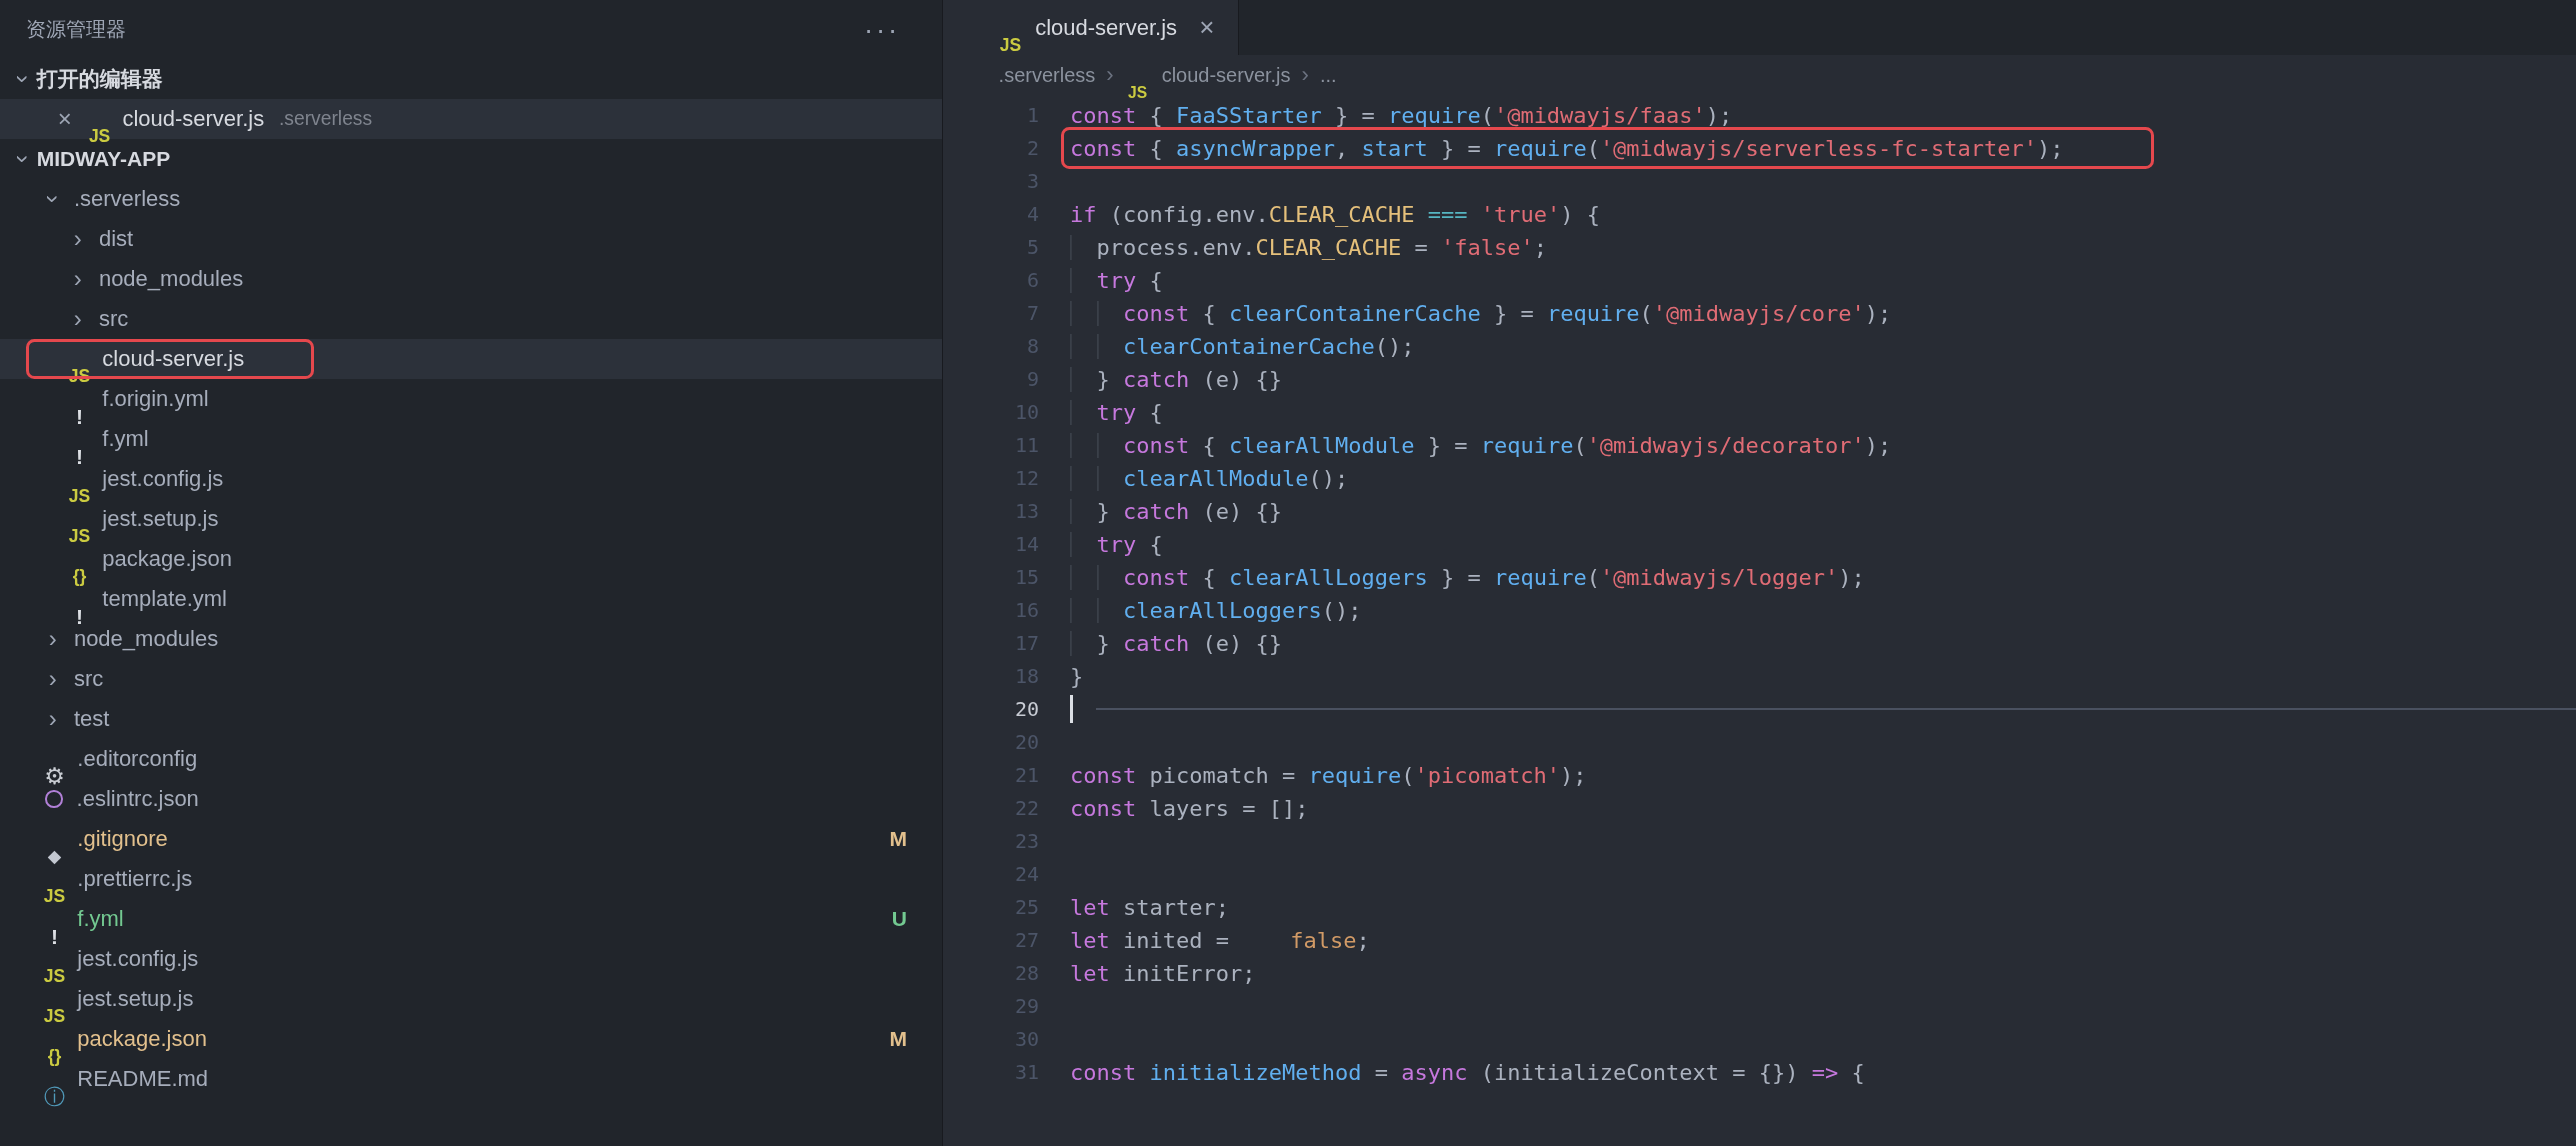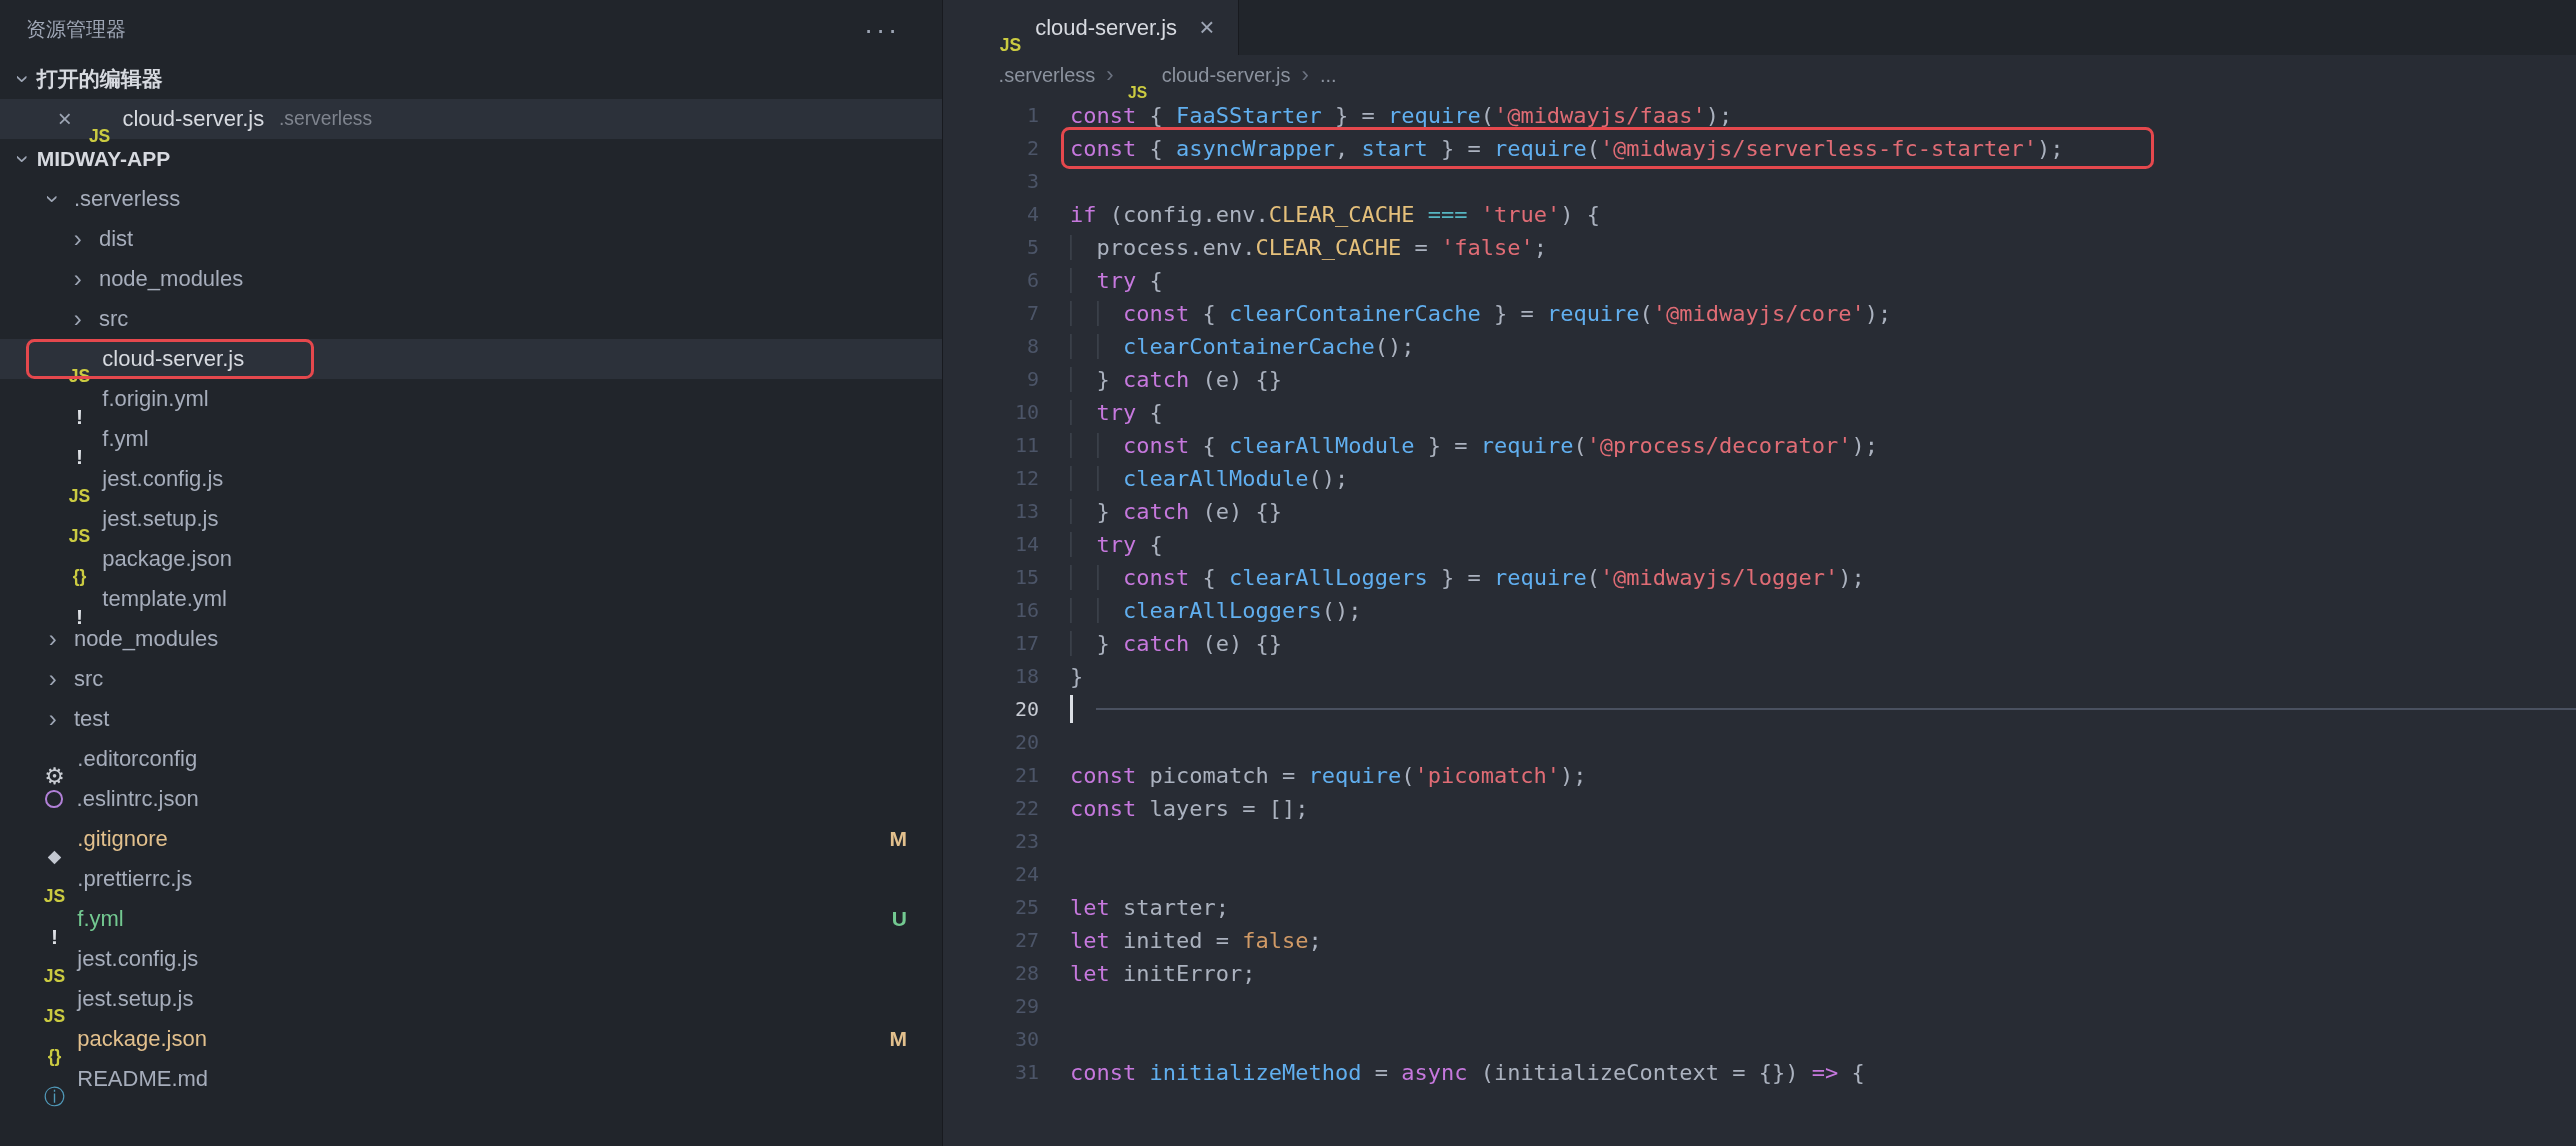--- a/index.html
+++ b/index.html
@@ -101,21 +101,21 @@
   .cursor { position:absolute; left:0; top:2.8px; width:2.8px; height:27.6px; background:#dcdfe4; }
   .code-annotation {
     position:absolute; left:-9.2px; top:-4.6px; width:1093px; height:42px;
     border:3.7px solid var(--c-accent); border-radius:8.3px; pointer-events:none;
   }
 
   .tk-k { color:var(--c-keyword); }
   .tk-f { color:var(--c-func); }
   .tk-s { color:var(--c-string); }
   .tk-y { color:var(--c-property); }
-  .tk-b { color:var(--c-constant); }
+  .tk-b { color:var(--c-constant);margin-left:48px; }
   .tk-o { color:var(--c-operator); }
   .tk-p { color:var(--c-text); }
 </style>
 </head>
 <body>
 
 <div class="app">
 
   <aside class="sidebar">
     <div class="pane-title">
@@ -294,21 +294,21 @@
         <div class="code-line">
           <div class="gutter">9</div>
           <div class="line-text"><span class="ind">  </span><span class="tk-p">} </span><span class="tk-k">catch </span><span class="tk-p">(e) {}</span></div>
         </div>
         <div class="code-line">
           <div class="gutter">10</div>
           <div class="line-text"><span class="ind">  </span><span class="tk-k">try</span><span class="tk-p"> {</span></div>
         </div>
         <div class="code-line">
           <div class="gutter">11</div>
-          <div class="line-text"><span class="ind">  </span><span class="ind">  </span><span class="tk-k">const </span><span class="tk-p">{ </span><span class="tk-f">clearAllModule</span><span class="tk-p"> } = </span><span class="tk-f">require</span><span class="tk-p">(</span><span class="tk-s">'@process/decorator'</span><span class="tk-p">);</span></div>
+          <div class="line-text"><span class="ind">  </span><span class="ind">  </span><span class="tk-k">const </span><span class="tk-p">{ </span><span class="tk-f">clearAllModule</span><span class="tk-p"> } = </span><span class="tk-f">require</span><span class="tk-p">(</span><span class="tk-s">'@midwayjs/decorator'</span><span class="tk-p">);</span></div>
         </div>
         <div class="code-line">
           <div class="gutter">12</div>
           <div class="line-text"><span class="ind">  </span><span class="ind">  </span><span class="tk-f">clearAllModule</span><span class="tk-p">();</span></div>
         </div>
         <div class="code-line">
           <div class="gutter">13</div>
           <div class="line-text"><span class="ind">  </span><span class="tk-p">} </span><span class="tk-k">catch </span><span class="tk-p">(e) {}</span></div>
         </div>
         <div class="code-line">

